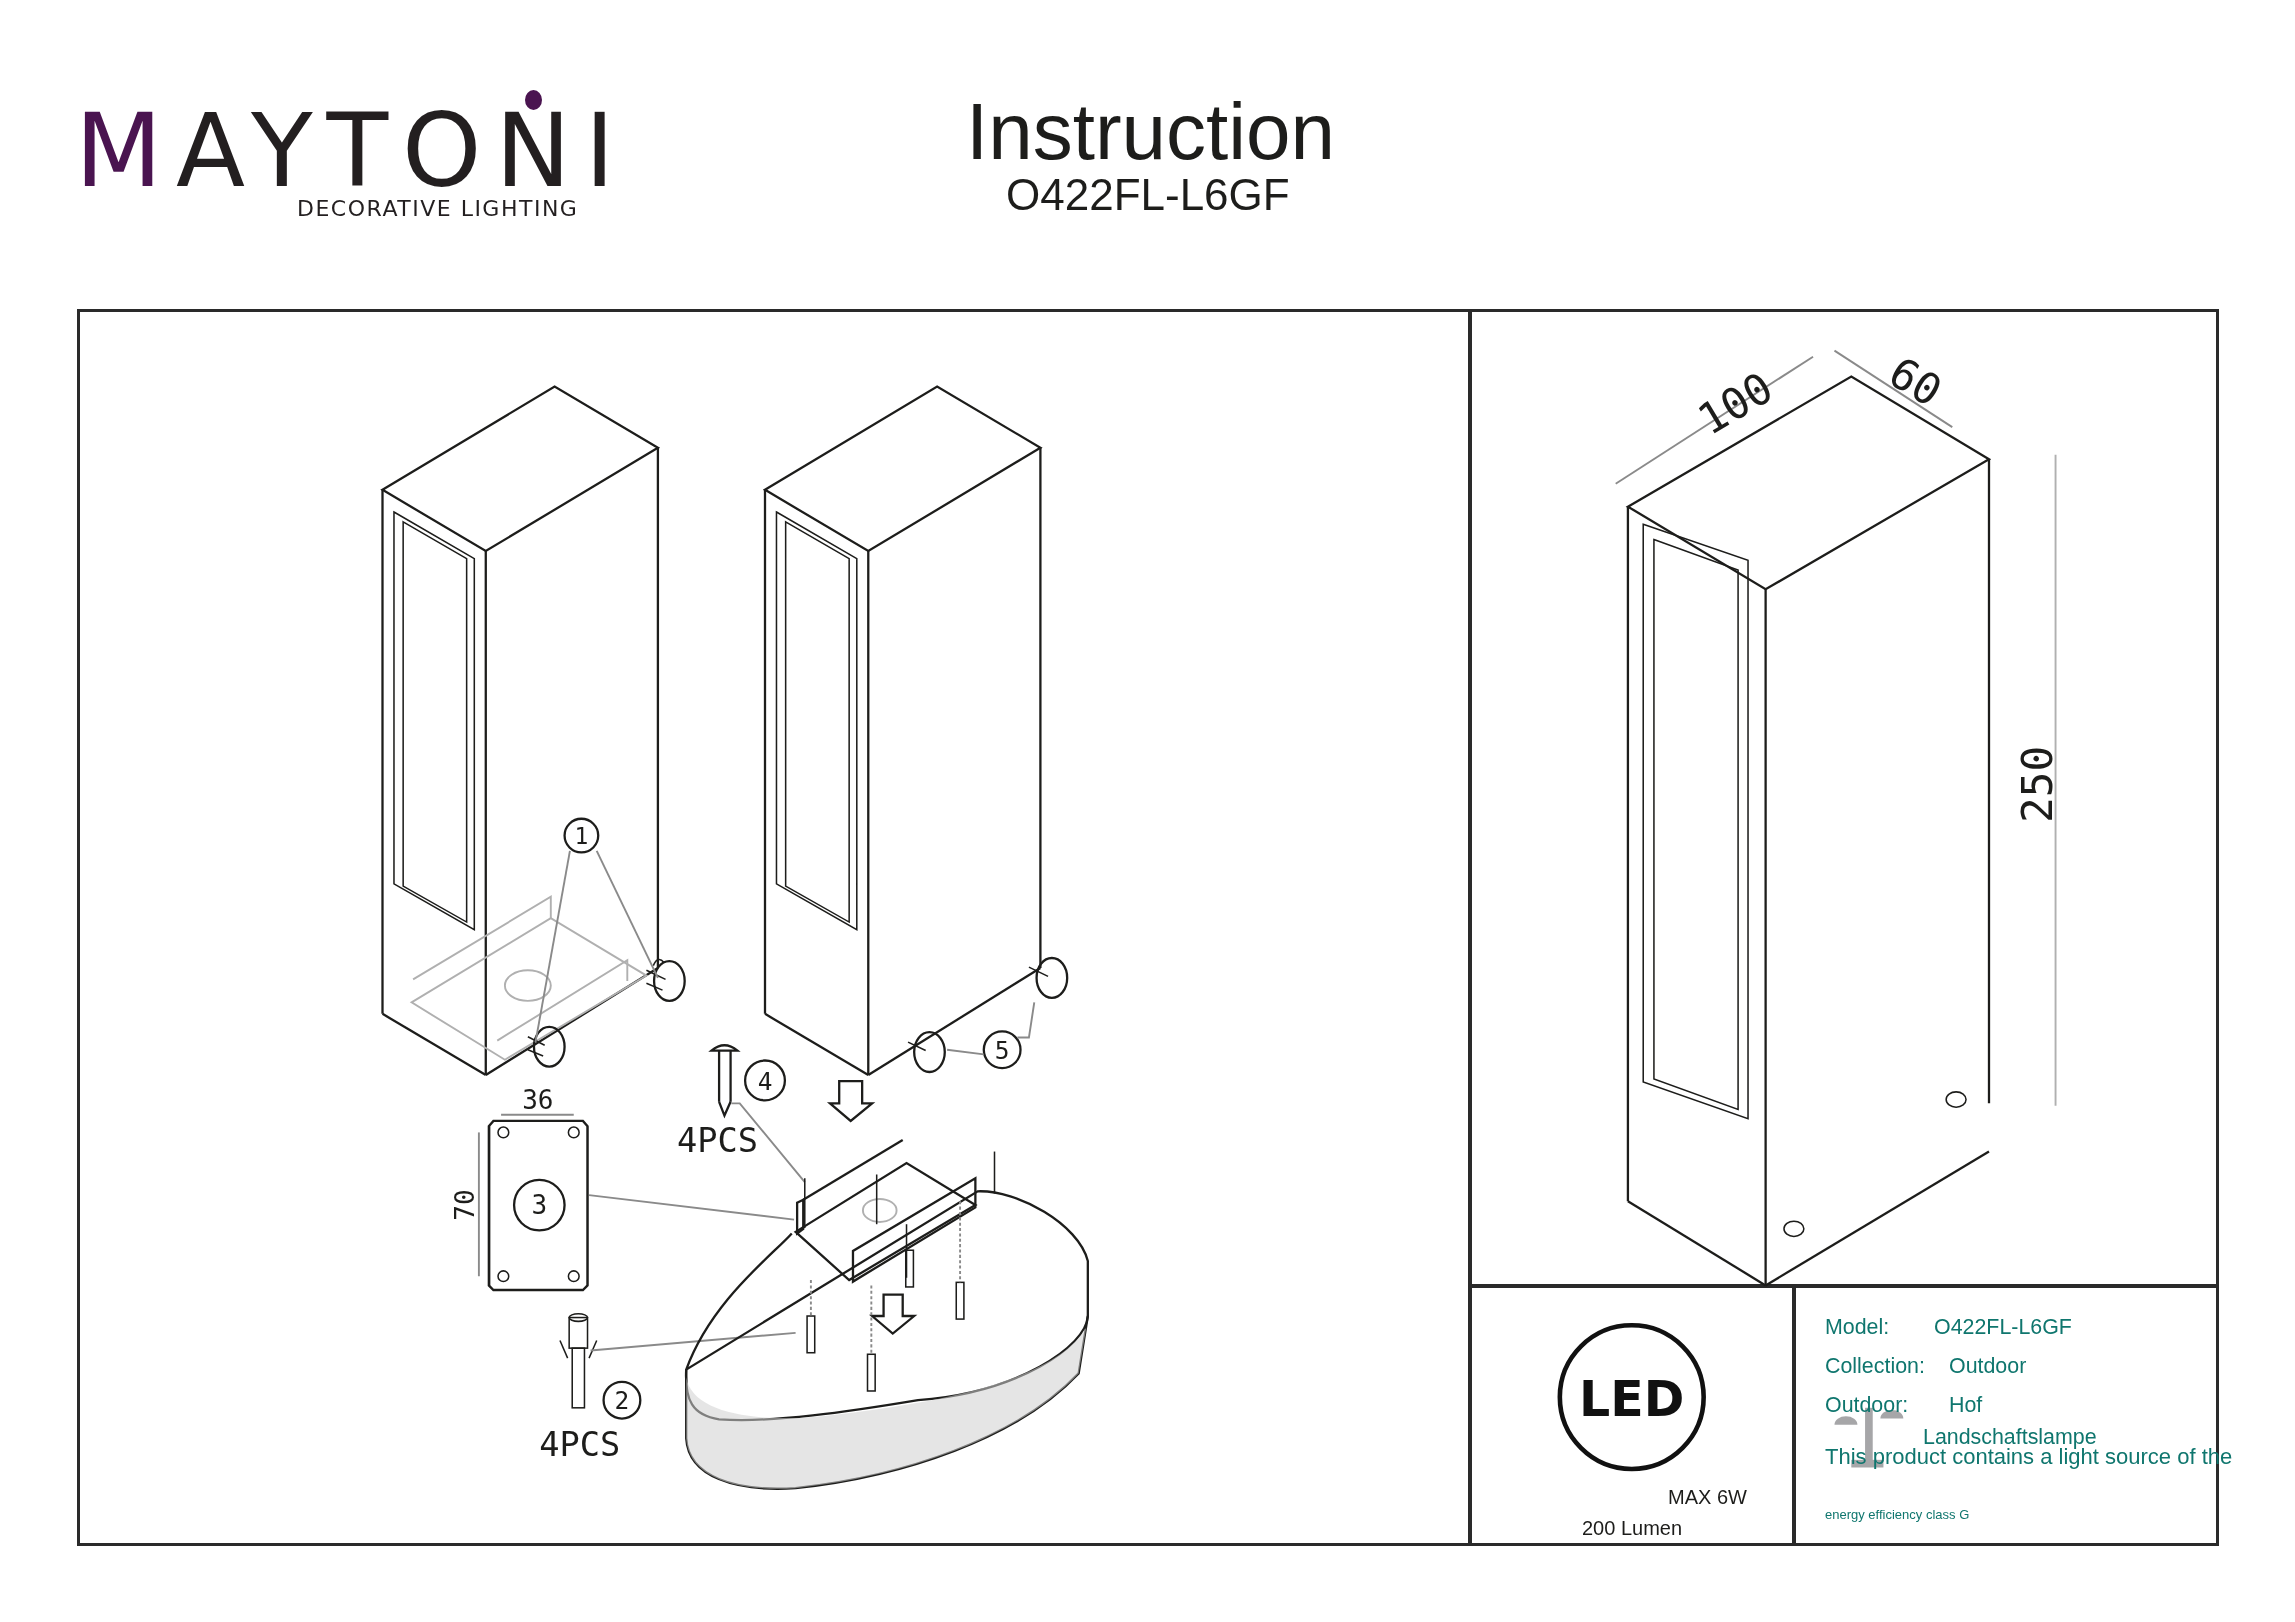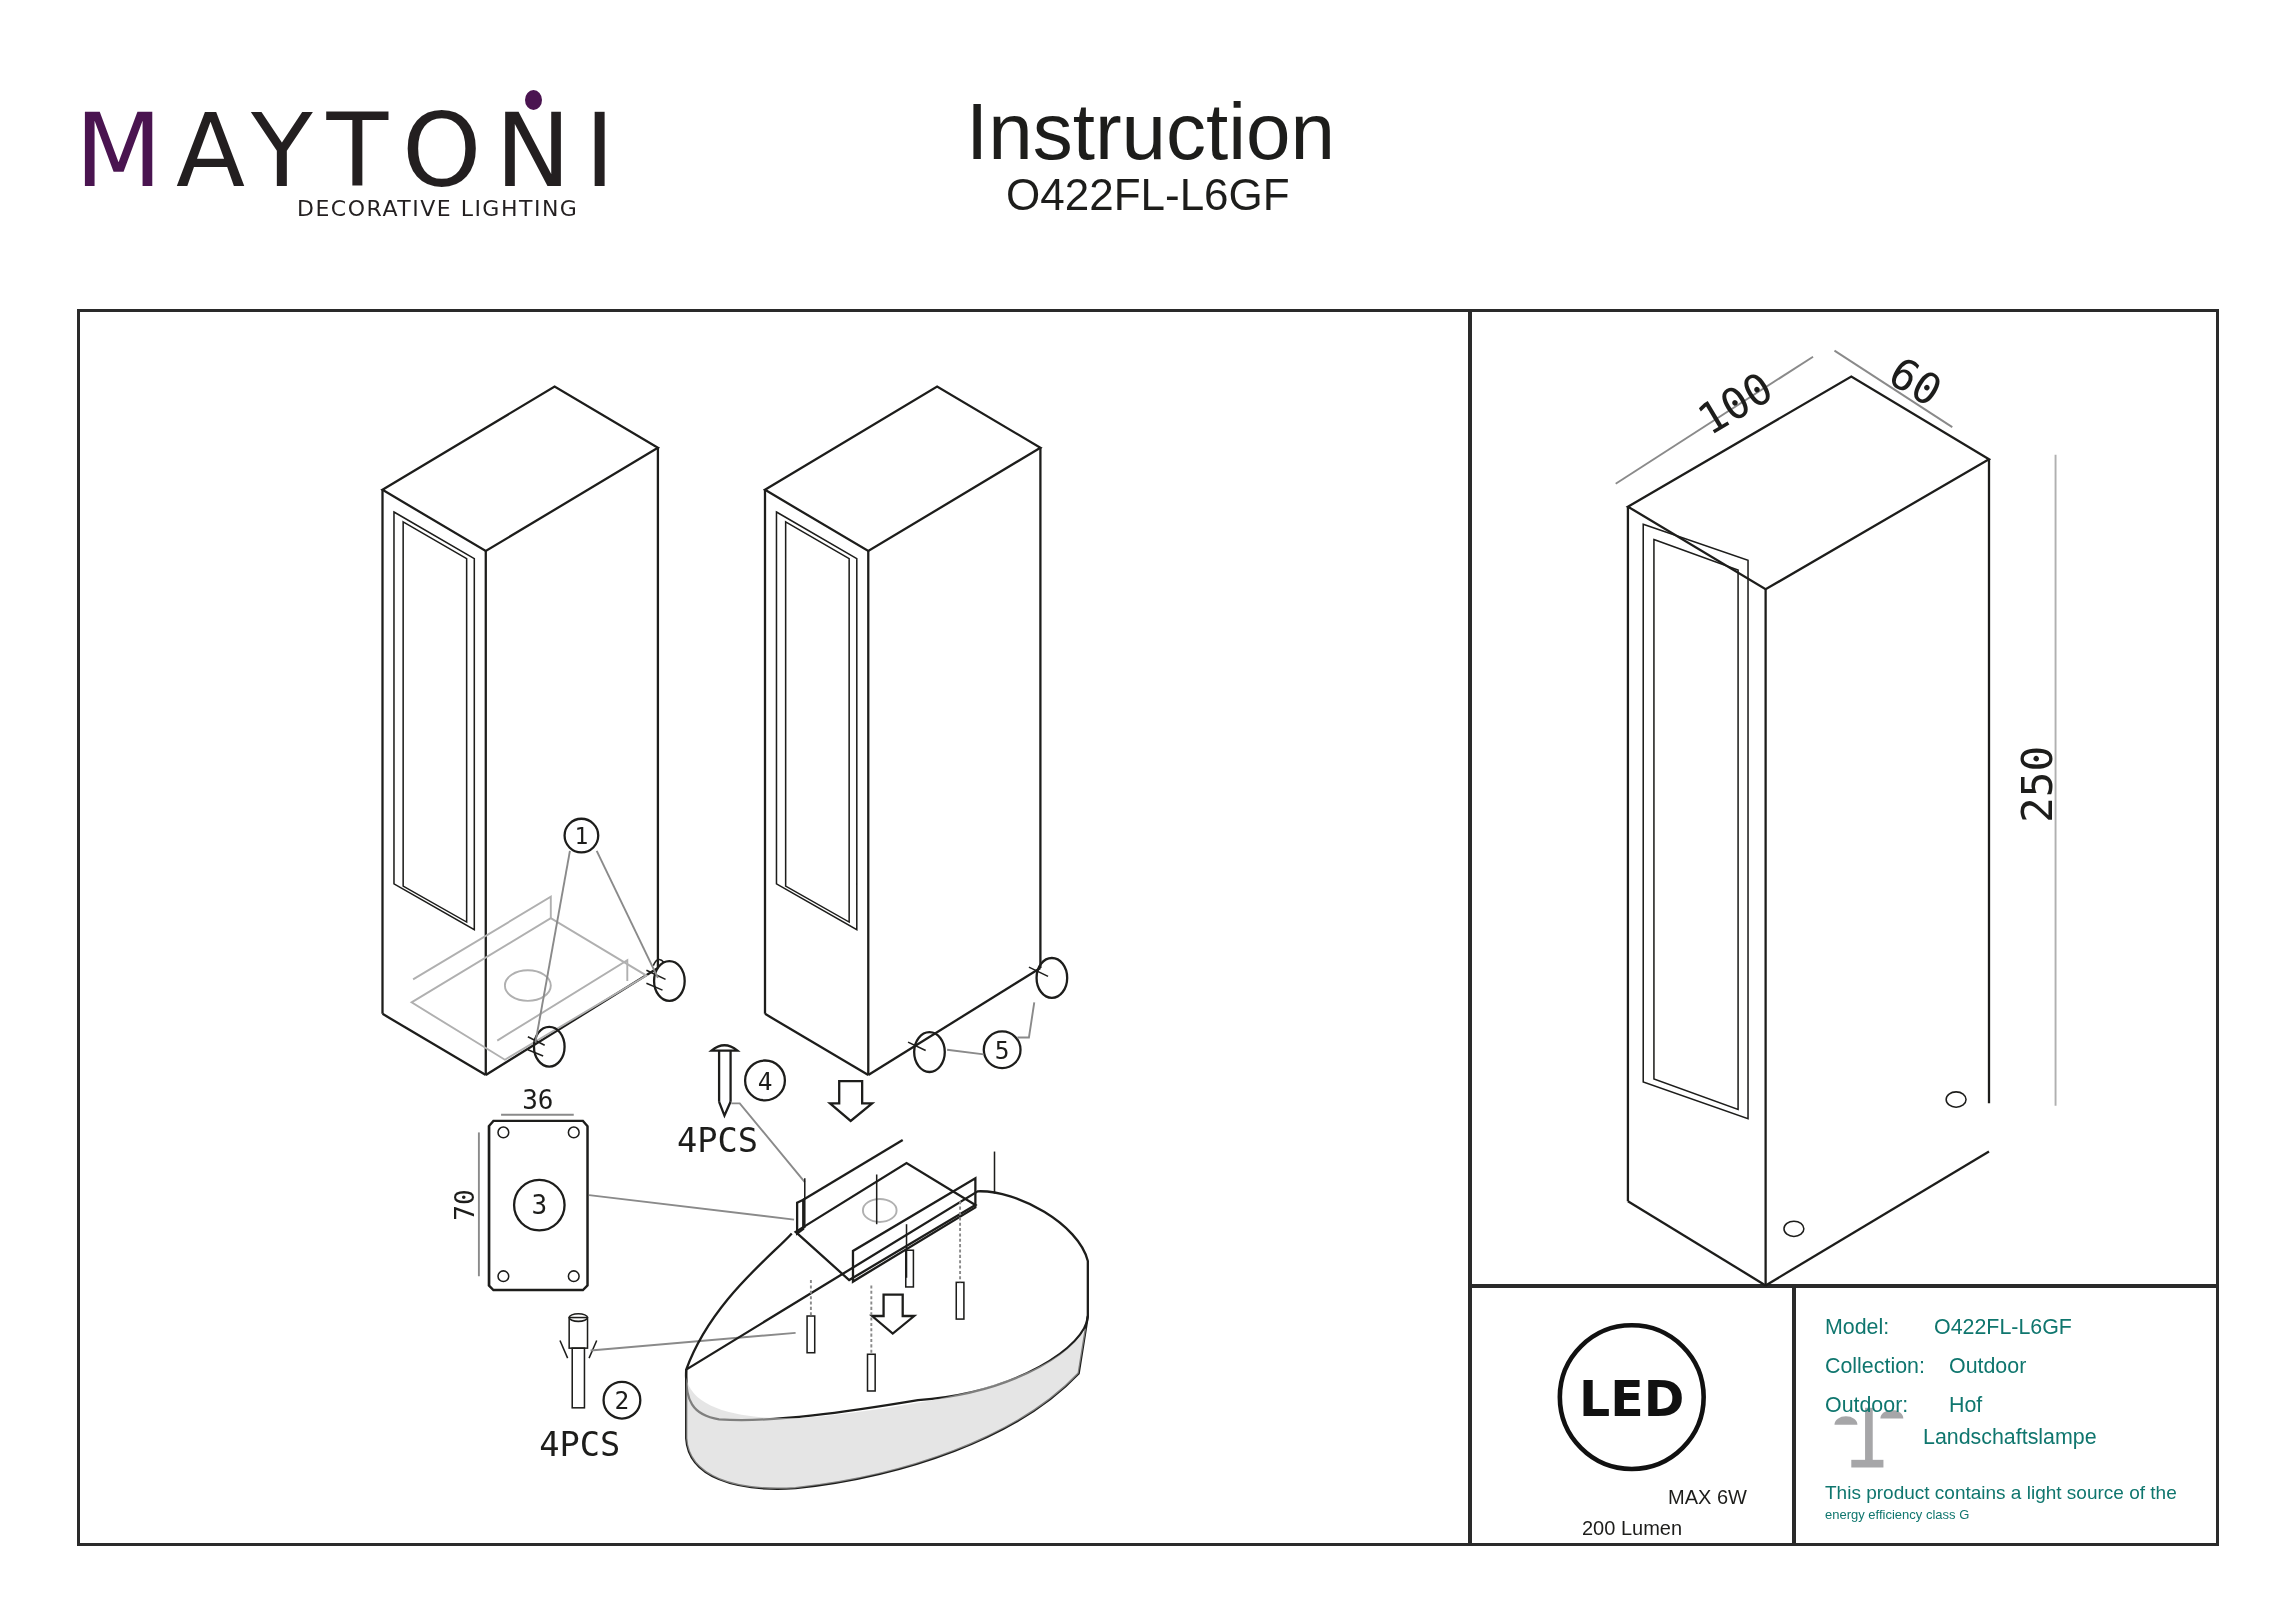--- a/index.html
+++ b/index.html
@@ -222,15 +222,15 @@
 <div class="led-text" style="left:1517px; top:1486px;text-align:right;">MAX 6W</div>
 <div class="led-text" style="left:1517px; top:1517px;">200 Lumen</div>
 
 <div class="spec" style="left:1825px; top:1315px;">Model:</div>
 <div class="spec" style="left:1934px; top:1315px;">O422FL-L6GF</div>
 <div class="spec" style="left:1825px; top:1354px;">Collection:</div>
 <div class="spec" style="left:1949px; top:1354px;">Outdoor</div>
 <div class="spec" style="left:1825px; top:1393px;">Outdoor:</div>
 <div class="spec" style="left:1949px; top:1393px;">Hof</div>
 <div class="spec" style="left:1923px; top:1425px;">Landschaftslampe</div>
-<div class="spec" style="left:1825px; top:1482px; font-size:19px;">This product contains a light source of the</div>
+<div class="spec" style="left:1825px; top:1444px; font-size:22px;">This product contains a light source of the</div>
 <div class="spec" style="left:1825px; top:1507px; font-size:13px;">energy efficiency class G</div>
 
 
 </body></html>

